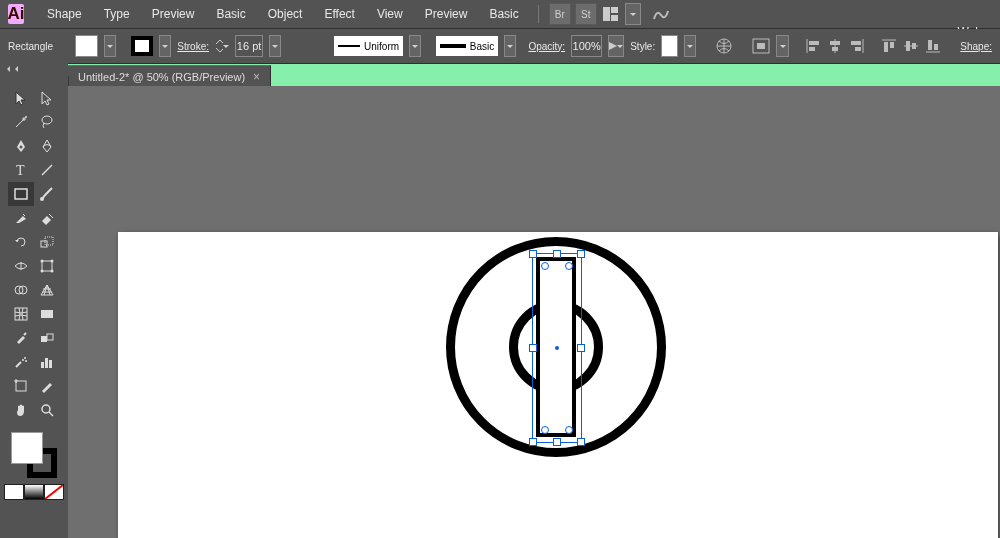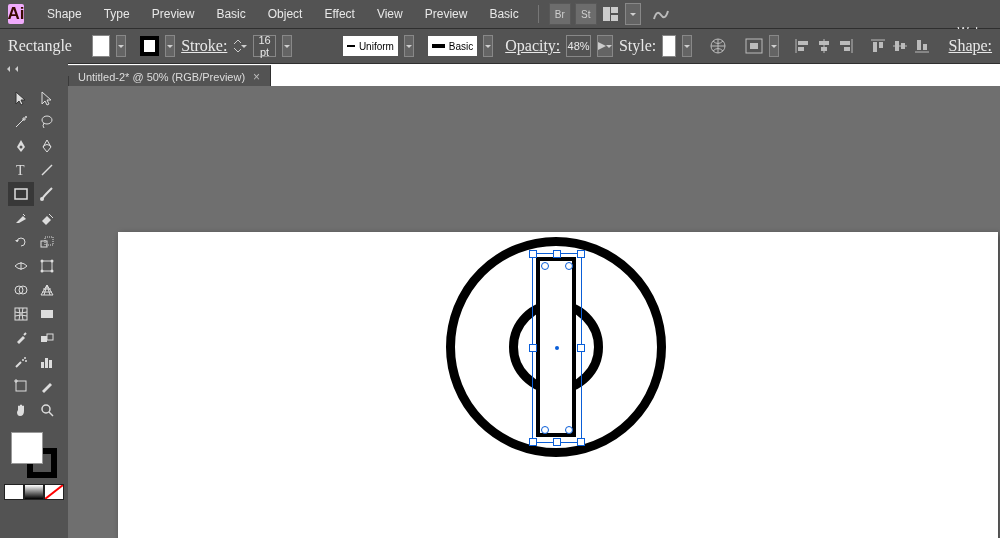--- a/index.html
+++ b/index.html
@@ -5,34 +5,34 @@
   html,body{margin:0;padding:0;width:1000px;height:538px;background:#4a4a4a;font-family:"Segoe UI",Tahoma,sans-serif;color:#e8e8e8;overflow:hidden;font-size:12px;}
   
   .menubar{height:28px;background:#535353;display:flex;align-items:center;padding:0 8px;gap:4px;border-bottom:1px solid #2f2f2f;}
   .ai-logo{width:16px;height:20px;background:#f0abfc;color:#3a0a00;font-weight:700;display:flex;align-items:center;justify-content:center;border-radius:2px;font-size:17px;margin-right:10px;}
   .menu-item{padding:4px 9px;cursor:default;}
   .menu-sep{width:1px;height:18px;background:#777;margin:0 6px;}
   .small-icon{width:20px;height:20px;background:#6c6c6c;display:flex;align-items:center;justify-content:center;font-size:10px;color:#d0d0d0;border:1px solid #585858;}
   .web-btn{margin-left:auto;padding:4px 10px;margin-top:35px;}
   
   .controlbar{height:34px;background:#535353;display:flex;align-items:center;padding:0 8px;gap:6px;border-bottom:1px solid #2f2f2f;position:relative;}
-  .cb-label{font-size:16px;font-family:Liberation Serif, serif;}
+  .cb-label{font-size:10px;}
   .swatch{width:28px;height:20px;background:#fff;border:1px solid #888;position:relative;}
   .stroke-sw{width:28px;height:20px;background:#fff;border:4px solid #000;box-sizing:border-box;}
   .dd{width:14px;height:20px;background:#646464;border:1px solid #888;display:flex;align-items:center;justify-content:center;}
   .dd::after{content:"";border:3px solid transparent;border-top-color:#d0d0d0;margin-top:3px;}
   .num-field{width:36px;height:20px;background:#535353;border:1px solid #888;color:#e8e8e8;text-align:center;font-size:11px;display:flex;align-items:center;justify-content:center;}
   .profile-box{height:20px;background:#fff;display:flex;align-items:center;font-size:10px;color:#000;padding-right:4px;}
   .profile-box .line{flex:1;height:2px;background:#000;margin:0 4px;}
   .uniform{width:90px;margin-left:36px;}
   .basic{width:80px;}
   .globe-icon svg{display:block}
   .align-btn{width:20px;height:20px;display:flex;align-items:center;justify-content:center;background:#535353;}
   
-  .tabbar{height:24px;background:#ffffff;display:flex;align-items:flex-end;padding-left:68px;border-bottom:1px solid #2f2f2f;}
+  .tabbar{height:24px;background:#86efac;display:flex;align-items:flex-end;padding-left:68px;border-bottom:1px solid #2f2f2f;}
   .doc-tab{background:#535353;height:22px;display:flex;align-items:center;padding:0 10px;gap:8px;font-size:11px;color:#ddd;border-top:1px solid #6a6a6a;border-right:1px solid #2f2f2f;}
   .doc-tab .close{font-size:12px;color:#bbb;cursor:default;}
   .expand-handle{position:absolute;top:62px;left:0;width:68px;height:14px;background:#535353;border-bottom:1px solid #3a3a3a;display:flex;align-items:center;justify-content:flex-start;}
   .expand-handle::before{content:"";margin-left:4px;border:3px solid transparent;border-right-color:#ccc;}
   .expand-handle::after{content:"";margin-left:2px;border:3px solid transparent;border-right-color:#ccc;}
   
   .toolbox{position:absolute;top:76px;left:0;width:68px;bottom:0;background:#535353;border-right:1px solid #3a3a3a;display:flex;flex-direction:column;align-items:center;padding-top:10px;}
   .tool-grid{display:grid;grid-template-columns:26px 26px;grid-auto-rows:24px;gap:0px;}
   .tool{display:flex;align-items:center;justify-content:center;cursor:default;}
   .tool.active{background:#383838;}
@@ -111,21 +111,21 @@
       <span>Uniform</span>
     </div>
   <div class="dd"></div>
   <div style="width:4px"></div>
   <div class="profile-box basic">
       <div class="line" style="height:4px"></div>
       <span>Basic</span>
     </div>
   <div class="dd"></div>
   <span class="cb-label" style="margin-left:6px;text-decoration:underline">Opacity:</span>
-  <div class="num-field" style="width:40px">48%</div>
+  <div class="num-field" style="width:40px">100%</div>
   <div class="dd" style="width:18px;">
       <svg width="8" height="8">
         <path d="M0 0 L8 4 L0 8 Z" fill="#ccc"></path>
       </svg>
     </div>
   <span class="cb-label" style="margin-left:0">Style:</span>
   <div class="swatch" style="width:20px"></div>
   <div class="dd"></div>
   <div style="width:10px"></div>
   <div class="align-btn globe-icon">

